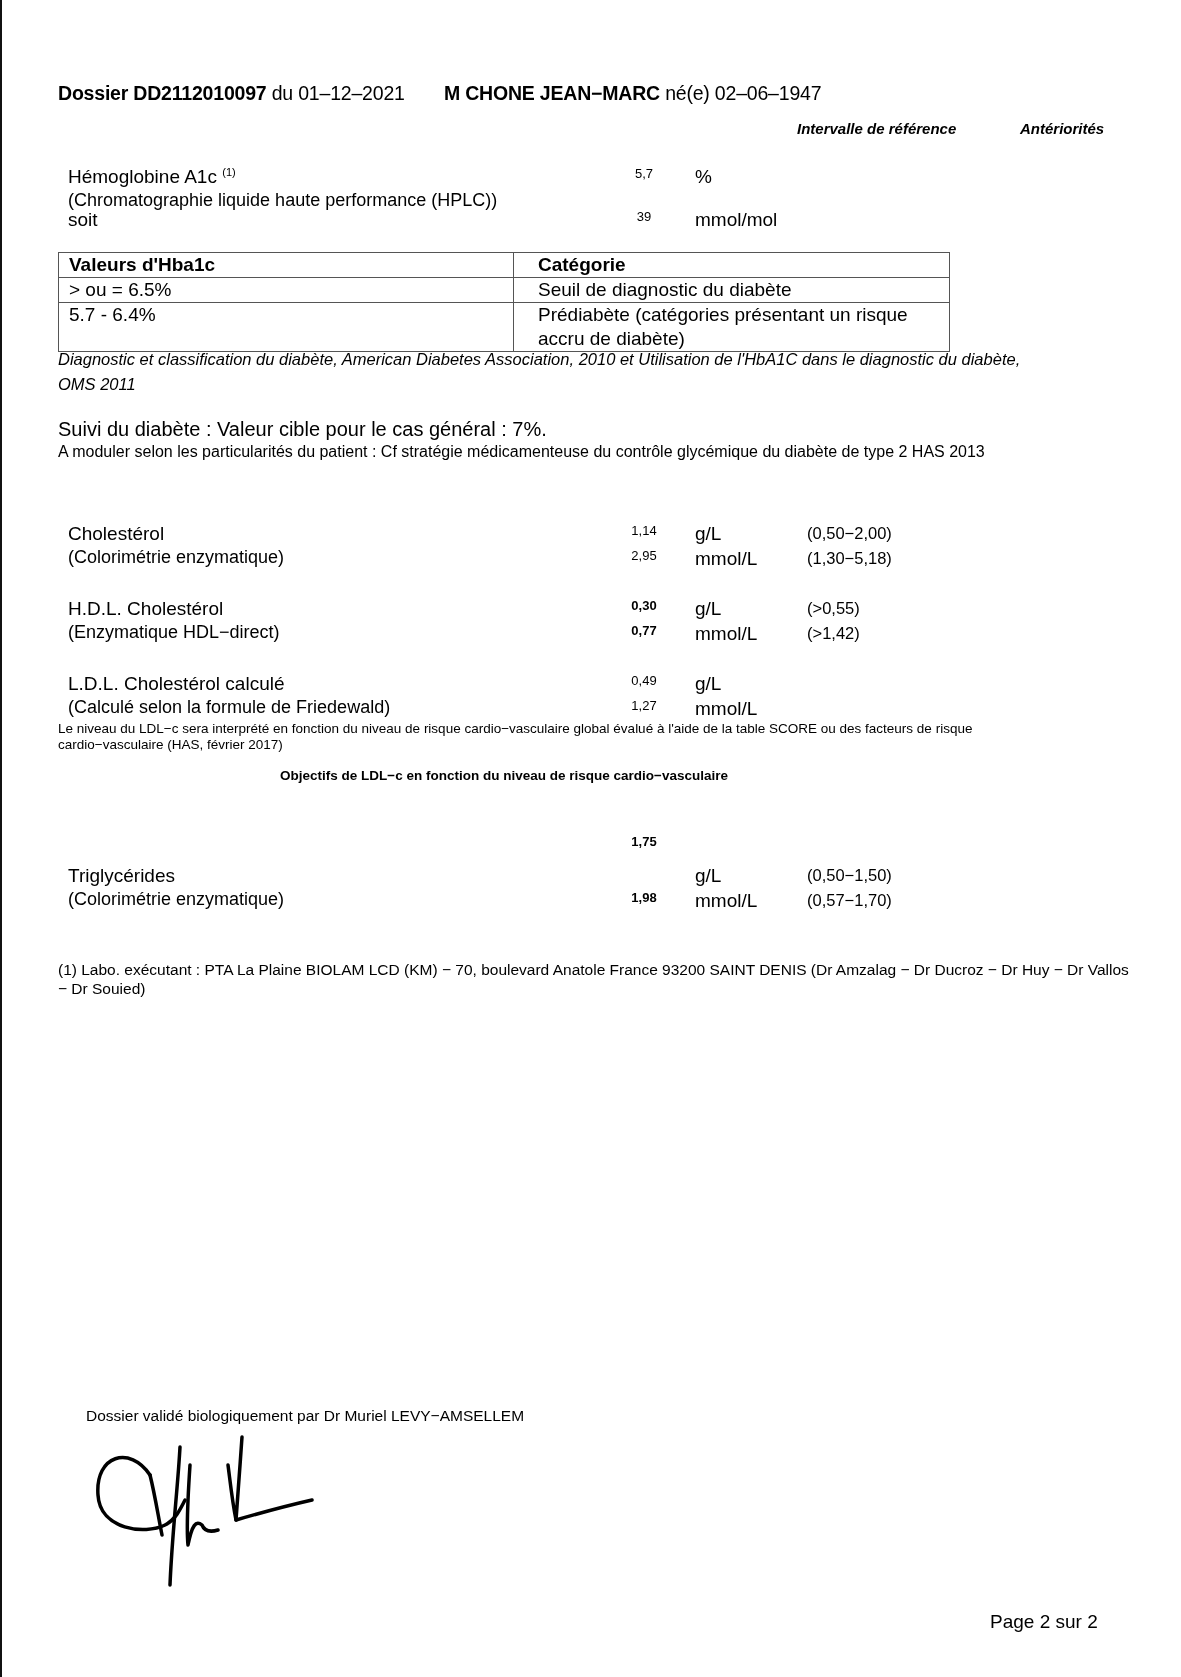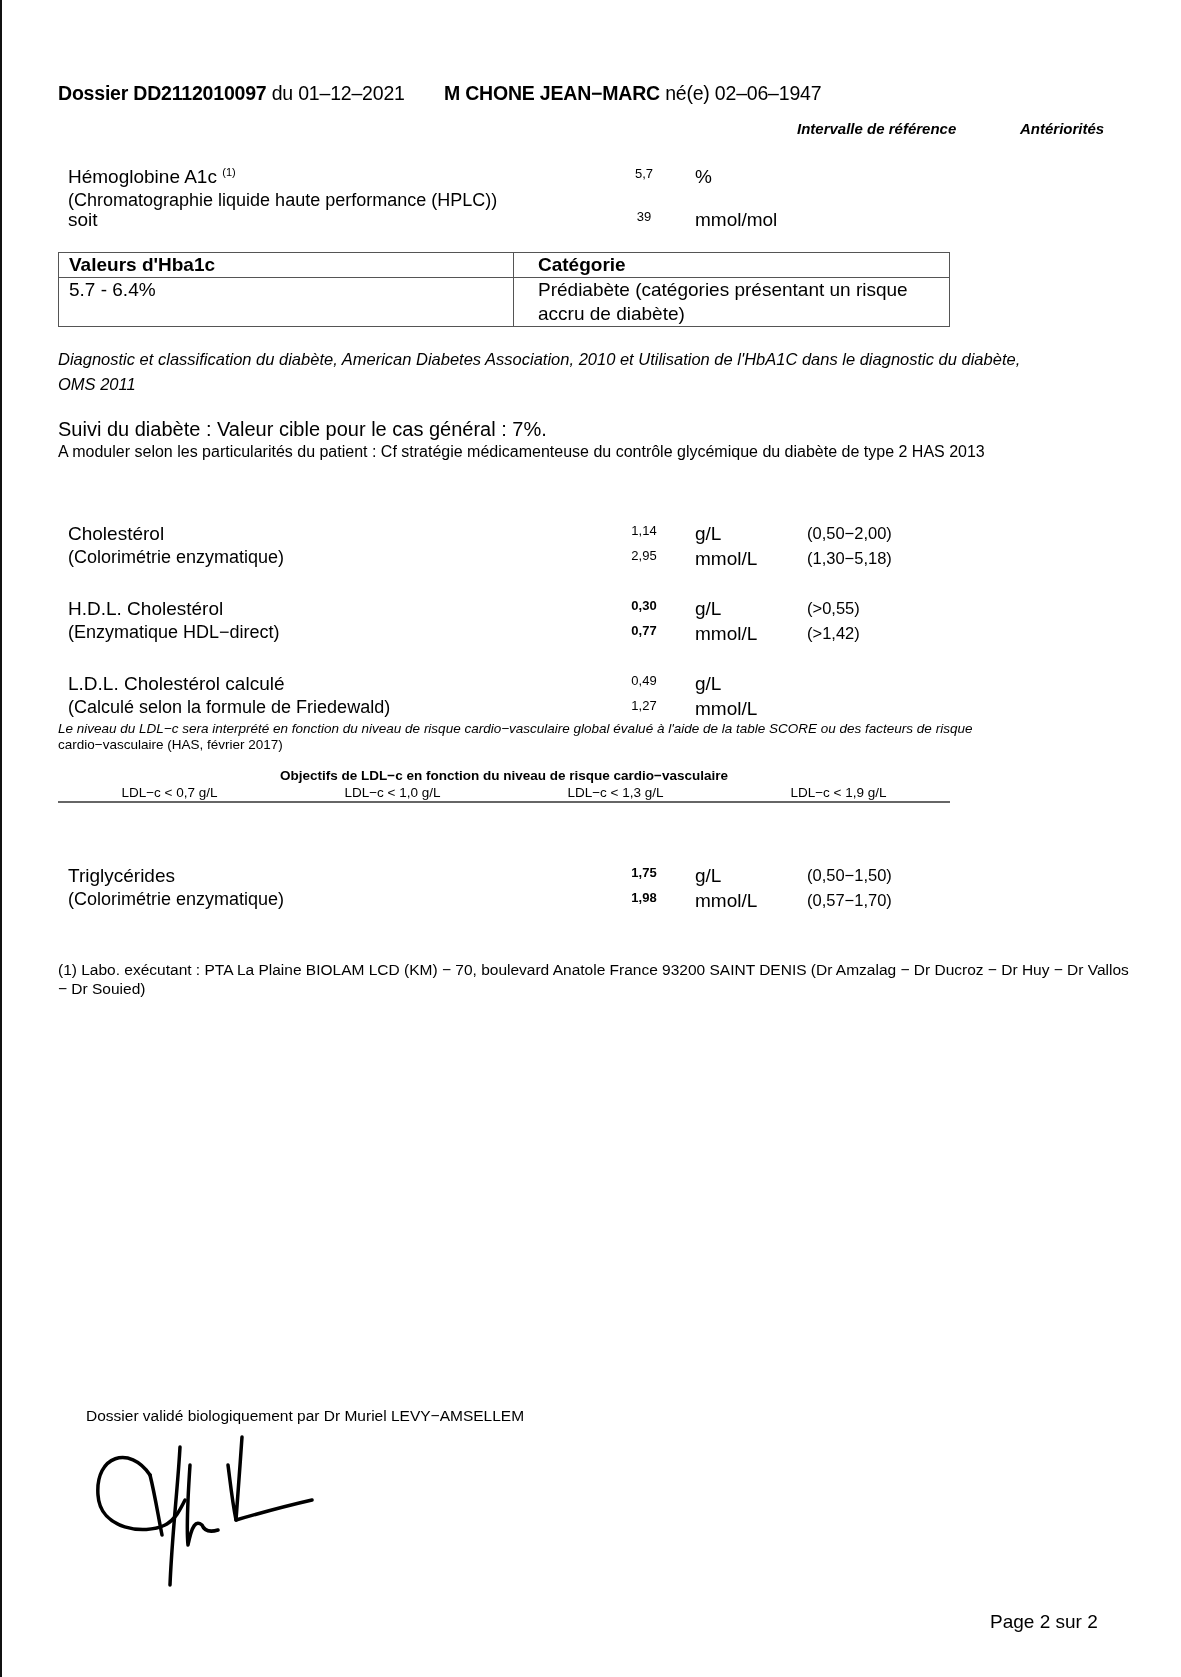--- a/index.html
+++ b/index.html
@@ -81,20 +81,24 @@
 <div class="abs val" style="left:614px; top:209px;">39</div>
 <div class="abs unit" style="left:695px; top:209px;">mmol/mol</div>
 
 <table class="hba-table">
   <tbody>
       <tr class="head">
     <td class="c1">Valeurs d'Hba1c</td>
     <td>Catégorie</td>
   </tr>
   <tr>
+    <td class="c1">&gt; ou = 6.5%</td>
+    <td>Seuil de diagnostic du diabète</td>
+  </tr>
+  <tr>
     <td class="c1">5.7 - 6.4%</td>
     <td>
       <div>Prédiabète (catégories présentant un risque</div>
       <div>accru de diabète)</div>
     </td>
   </tr>
 </tbody>
   </table>
 <div class="abs italic-note" style="left:58px; top:350px;">Diagnostic et classification du diabète, American Diabetes Association, 2010 et Utilisation de l'HbA1C dans le diagnostic du diabète,</div>
 <div class="abs italic-note" style="left:58px; top:375px;">OMS 2011</div>
@@ -119,38 +123,32 @@
 <div class="abs val bold" style="left:614px; top:623px;">0,77</div>
 <div class="abs unit" style="left:695px; top:623px;">mmol/L</div>
 <div class="abs ref" style="left:807px; top:624px;">(&gt;1,42)</div>
 
 <div class="abs name-lg" style="left:68px; top:673px;">L.D.L. Cholestérol calculé</div>
 <div class="abs method" style="left:68px; top:697px;">(Calculé selon la formule de Friedewald)</div>
 <div class="abs val" style="left:614px; top:673px;">0,49</div>
 <div class="abs unit" style="left:695px; top:673px;">g/L</div>
 <div class="abs val" style="left:614px; top:698px;">1,27</div>
 <div class="abs unit" style="left:695px; top:698px;">mmol/L</div>
-<div class="abs small-note" style="left:58px; top:721px;font-style:italic;">Le niveau du LDL−c sera interprété en fonction du niveau de risque cardio−vasculaire global évalué à l'aide de la table SCORE ou des facteurs de risque</div>
+<div class="abs small-note" style="left:58px; top:721px;">Le niveau du LDL−c sera interprété en fonction du niveau de risque cardio−vasculaire global évalué à l'aide de la table SCORE ou des facteurs de risque</div>
 <div class="abs small-note" style="left:58px; top:737px;">cardio−vasculaire (HAS, février 2017)</div>
 
 <div class="abs ldl-title">Objectifs de LDL−c en fonction du niveau de risque cardio−vasculaire</div>
 <table class="ldl-table">
   <tbody>
-  <tr class="r2">
-    <td>LDL−c &lt; 0,7 g/L</td>
-    <td>LDL−c &lt; 1,0 g/L</td>
-    <td>LDL−c &lt; 1,3 g/L</td>
-    <td>LDL−c &lt; 1,9 g/L</td>
-  </tr>
 </tbody>
   </table>
 
 <div class="abs name-lg" style="left:68px; top:865px;">Triglycérides</div>
 <div class="abs method" style="left:68px; top:889px;">(Colorimétrie enzymatique)</div>
-<div class="abs val bold" style="left:614px; top:865px;">1,75</div>
+<div class="abs val bold" style="left:614px; top:834px;">1,75</div>
 <div class="abs unit" style="left:695px; top:865px;">g/L</div>
 <div class="abs ref" style="left:807px; top:866px;">(0,50−1,50)</div>
 <div class="abs val bold" style="left:614px; top:890px;">1,98</div>
 <div class="abs unit" style="left:695px; top:890px;">mmol/L</div>
 <div class="abs ref" style="left:807px; top:891px;">(0,57−1,70)</div>
 
 <div class="abs footnote">(1) Labo. exécutant : PTA La Plaine  BIOLAM LCD (KM) − 70, boulevard Anatole France 93200 SAINT DENIS (Dr Amzalag − Dr Ducroz − Dr Huy − Dr Vallos − Dr Souied)</div>
 
 <div class="abs validated">Dossier validé biologiquement par Dr Muriel LEVY−AMSELLEM</div>
 <svg class="abs signature" viewBox="0 0 230 170">

